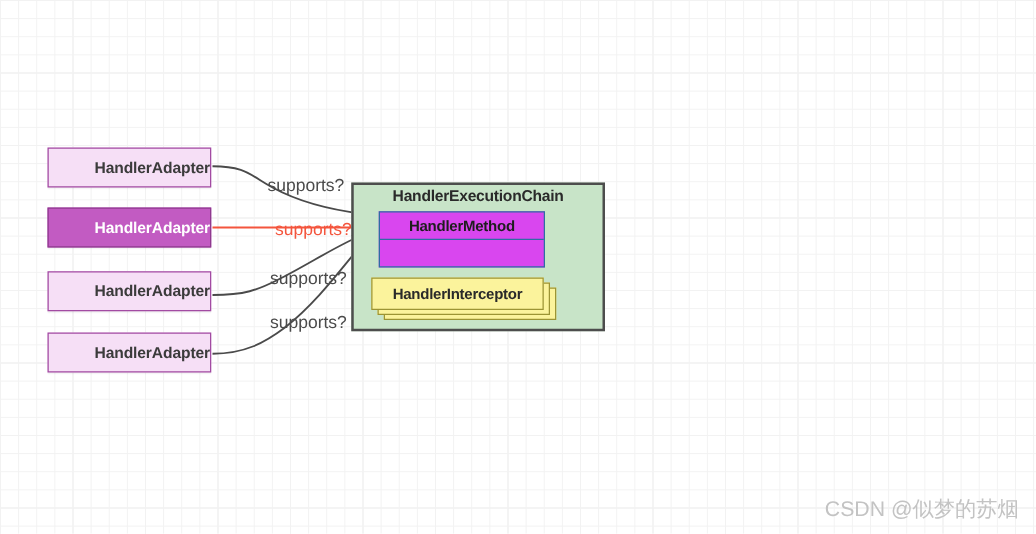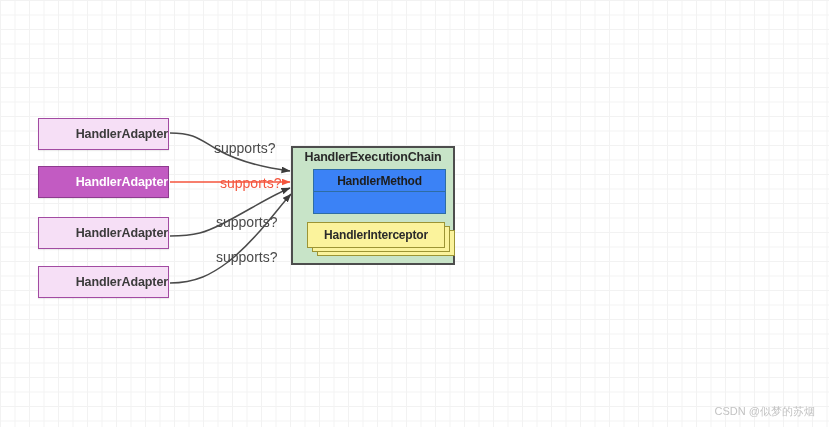--- a/index.html
+++ b/index.html
@@ -49,23 +49,23 @@
   }
   .adapter.highlight {
     background: #c25bc2;
     border-color: #8e3a8e;
     color: #ffffff;
   }
 
   
   #chain {
     position: absolute;
-    left: 291px;
+    left: 281px;
     top: 146px;
-    width: 164px;
+    width: 203px;
     height: 119px;
     box-sizing: border-box;
     background: #c8e4c8;
     border: 2.4px solid #4d4d4d;
   }
   #chain-title {
     position: absolute;
     left: 0;
     top: 2px;
     width: 100%;
@@ -78,21 +78,21 @@
 
   
   #handler-method {
     position: absolute;
     left: 20px;
     top: 21px;
     width: 133px;
     height: 45px;
     box-sizing: border-box;
     border: 1.4px solid #2e6da4;
-    background: #3b82f6;
+    background: #d946ef;
   }
   #hm-header {
     height: 22px;
     box-sizing: border-box;
     border-bottom: 1.4px solid #2e6da4;
     display: flex;
     align-items: center;
     justify-content: center;
     font-size: 12px;
     font-weight: bold;
@@ -163,21 +163,21 @@
   }
   .edge-label.red {
     color: #f4553d;
   }
 
   
   #watermark {
     position: absolute;
     right: 14px;
     bottom: 8px;
-    font-size: 11px;
+    font-size: 17px;
     color: #c3c3c3;
     white-space: nowrap;
   }
 </style>
 </head>
 <body>
 
 <div id="canvas">
 
   <svg id="wires" viewBox="0 0 829 427" xmlns="http://www.w3.org/2000/svg">

